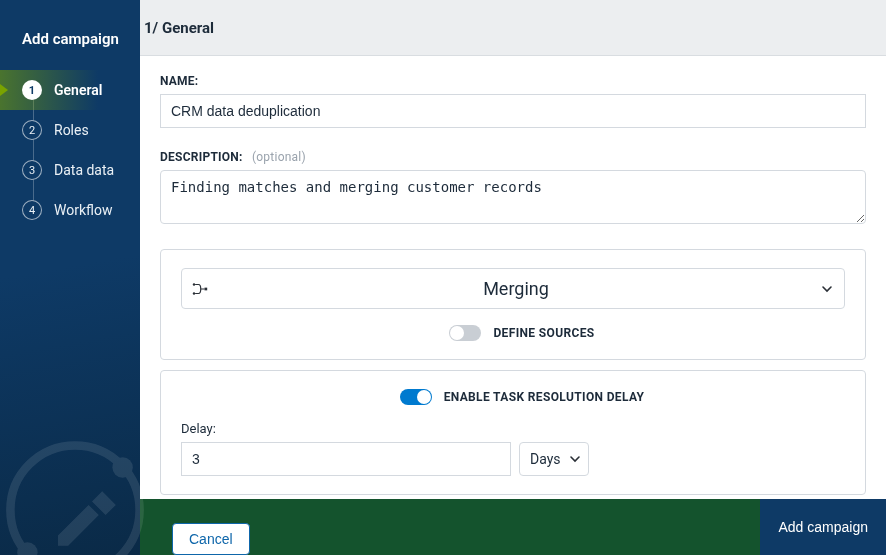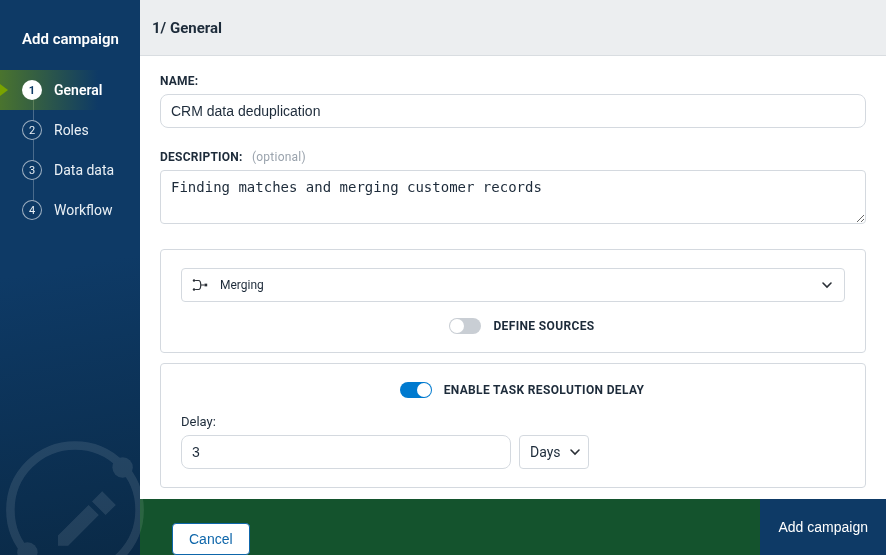--- a/index.html
+++ b/index.html
@@ -81,21 +81,21 @@
     opacity: 0.10;
   }
 
   .header-bar {
     position: absolute;
     left: 140px; right: 0; top: 0;
     height: 56px;
     background: #eceef0;
     border-bottom: 1px solid #d9dde1;
     display: flex; align-items: center;
-    padding-left: 12px;
+    padding-left: 4px;
     font-weight: 700;
     font-size: 15px;
     color: #1d2b3a;
     z-index: 2;
   }
 
   .content {
     position: absolute;
     left: 140px; right: 0; top: 56px; bottom: 56px;
     padding: 18px 20px 12px 20px;
@@ -110,21 +110,21 @@
     margin-bottom: 6px;
   }
   .field-label .optional {
     font-weight: 400;
     color: #9aa3ad;
     margin-left: 6px;
   }
   .text-input {
     width: 100%;
     border: 1px solid #d4d9df;
-    border-radius: 8px;
+    border-radius: 0;
     padding: 8px 10px;
     font-size: 14px;
     color: #1d2b3a;
     background: #fff;
   }
   .textarea {
     width: 100%;
     border: 1px solid #d4d9df;
     border-radius: 4px;
     padding: 8px 10px;
@@ -145,23 +145,24 @@
   .panel .field-label { margin-bottom: 8px; }
 
   .select-row {
     position: relative;
   }
   .select {
     width: 100%;
     border: 1px solid #d4d9df;
     border-radius: 4px;
     padding: 9px 32px 9px 38px;
-    font-size: 12px;
-    background: #fff;
-    cursor: pointer;
+    font-size: 18px;
+    background: #fff;
+    cursor: pointer;
+    text-align: center;
   }
   .select-icon {
     position: absolute; left: 10px; top: 50%; transform: translateY(-50%);
     width: 18px; height: 18px;
     color: #2a2f36;
   }
   .select-chevron {
     position: absolute; right: 12px; top: 50%; transform: translateY(-50%);
     width: 12px; height: 12px; color: #2a2f36;
   }

